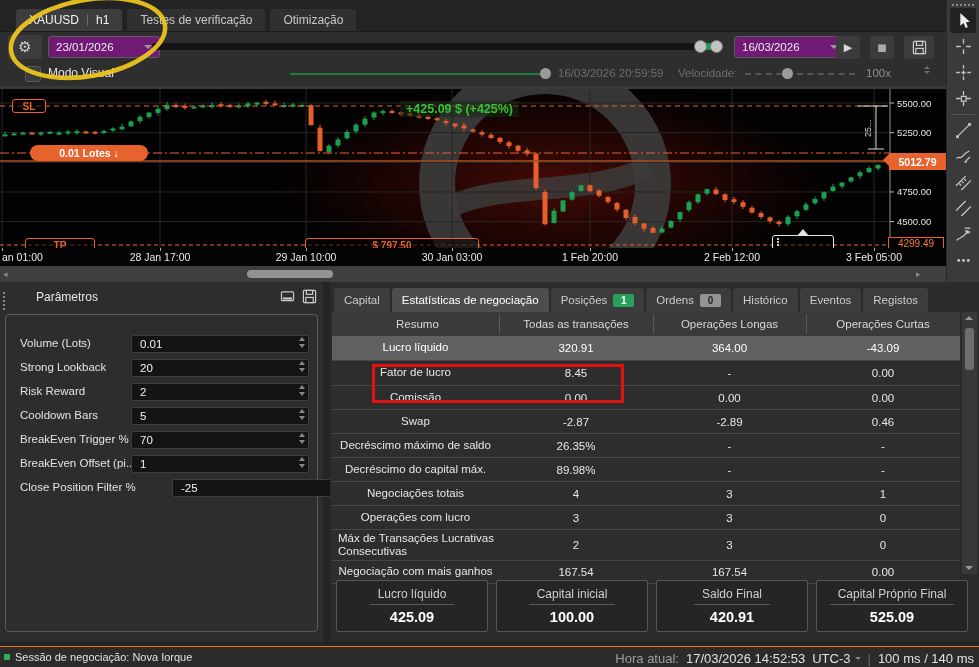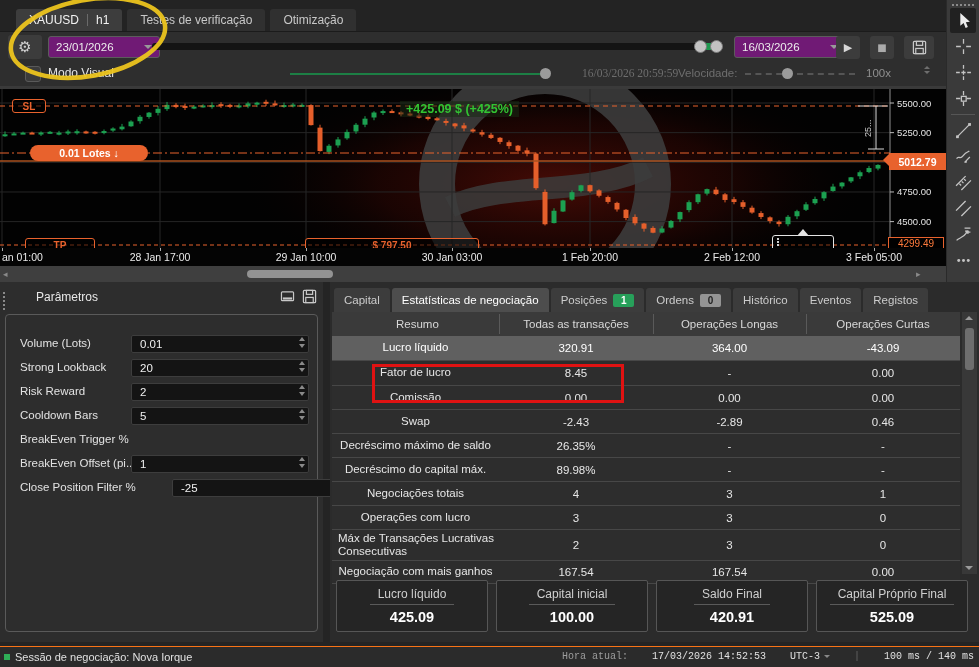--- a/index.html
+++ b/index.html
@@ -109,21 +109,21 @@
   .card{width:152px;height:52px;background:#252525;border:1px solid #565656;border-radius:2px;box-sizing:border-box;
         display:flex;flex-direction:column;align-items:center;}
   .card .clabel{margin-top:6px;padding:0 8px 3px 8px;color:#cfcfcf;font-size:12px;border-bottom:1px solid #5a5a5a;white-space:nowrap;}
   .card .cvalue{margin-top:4px;color:#fff;font-weight:bold;font-size:14.5px;}
 
   
   .bottomgap{position:absolute;left:0;top:642px;width:979px;height:4px;background:#242424;}
   .statusbar{position:absolute;left:0;top:646px;width:979px;height:21px;background:#2b2b2b;border-top:1px solid #f97316;box-sizing:border-box;}
   .stdot{position:absolute;left:4px;top:7px;width:6px;height:6px;background:#2fae57;}
   .stleft{position:absolute;left:15px;top:4px;font-size:11px;color:#e0e0e0;}
-  .stright{position:absolute;right:5px;top:4px;display:flex;align-items:center;gap:24px;font-size:10px;color:#e0e0e0;font-family:Liberation Mono, monospace;}
+  .stright{position:absolute;right:5px;top:4px;display:flex;align-items:center;gap:7px;font-size:13px;color:#e0e0e0;}
   .stright .lab{color:#9d9d9d;}
   .stright .sep{color:#666;}
   .dejavu{font-family:"DejaVu Sans",sans-serif;}
 
   .yellowmark{position:absolute;left:0;top:0;pointer-events:none;z-index:50;}
 </style>
 </head>
 <body>
 
 <div class="app">
@@ -173,21 +173,21 @@
         </g>
       </svg>
     </div>
   </div>
 
   <div class="visrow">
     <div class="chk"></div>
     <span class="abs" style="left:48px;top:4px;font-size:12px;color:#e4e4e4;">Modo Visual</span>
     <div class="greenline"></div>
     <div class="dot" style="left:540px;top:6px;"></div>
-    <span class="abs muted" style="left:582px;top:5px;font-family:Liberation Serif, serif;">16/03/2026 20:59:59</span>
+    <span class="abs muted" style="left:558px;top:5px;">16/03/2026 20:59:59</span>
     <span class="abs muted" style="left:678px;top:5px;">Velocidade:</span>
     <div class="dashtrack"></div>
     <div class="dot" style="left:782px;top:6px;"></div>
     <span class="abs" style="left:866px;top:5px;color:#8f8f8f;">100x</span>
     <div class="abs" style="left:924px;top:4px;display:flex;flex-direction:column;gap:2px;">
       <span class="tri-up" style="border-bottom-color:#6e6e6e;border-left-width:3px;border-right-width:3px;border-bottom-width:3.5px;"></span>
       <span class="tri-dn" style="border-top-color:#6e6e6e;border-left-width:3px;border-right-width:3px;border-top-width:3.5px;"></span>
     </div>
   </div>
 
@@ -595,20 +595,27 @@
         </div>
         <div class="prow-label" style="top: 94px;">Cooldown Bars</div>
         <div class="pinput" style="top: 92px;">
           <span>5</span>
           <div class="spin">
             <span class="tu"></span>
             <span class="td"></span>
           </div>
         </div>
         <div class="prow-label" style="top: 118px;">BreakEven Trigger %</div>
+        <div class="pinput" style="top: 116px;">
+          <span>70</span>
+          <div class="spin">
+            <span class="tu"></span>
+            <span class="td"></span>
+          </div>
+        </div>
         <div class="prow-label" style="top: 142px;">BreakEven Offset (pi...</div>
         <div class="pinput" style="top: 140px;">
           <span>1</span>
           <div class="spin">
             <span class="tu"></span>
             <span class="td"></span>
           </div>
         </div>
         <div class="prow-label" style="top: 166px;">Close Position Filter %</div>
         <div class="pinput" style="top: 164px; margin-left: 41px;">
@@ -670,21 +677,21 @@
           <div class="scell">0.00</div>
         </div>
         <div class="srow" style="height: 23px;">
           <div class="scell slabel">Comissão</div>
           <div class="scell">0.00</div>
           <div class="scell">0.00</div>
           <div class="scell">0.00</div>
         </div>
         <div class="srow" style="height: 23px;">
           <div class="scell slabel">Swap</div>
-          <div class="scell">-2.43</div>
+          <div class="scell">-2.87</div>
           <div class="scell">-2.89</div>
           <div class="scell">0.46</div>
         </div>
         <div class="srow" style="height: 23px;">
           <div class="scell slabel">Decréscimo máximo de saldo</div>
           <div class="scell">26.35%</div>
           <div class="scell">-</div>
           <div class="scell">-</div>
         </div>
         <div class="srow" style="height: 23px;">

